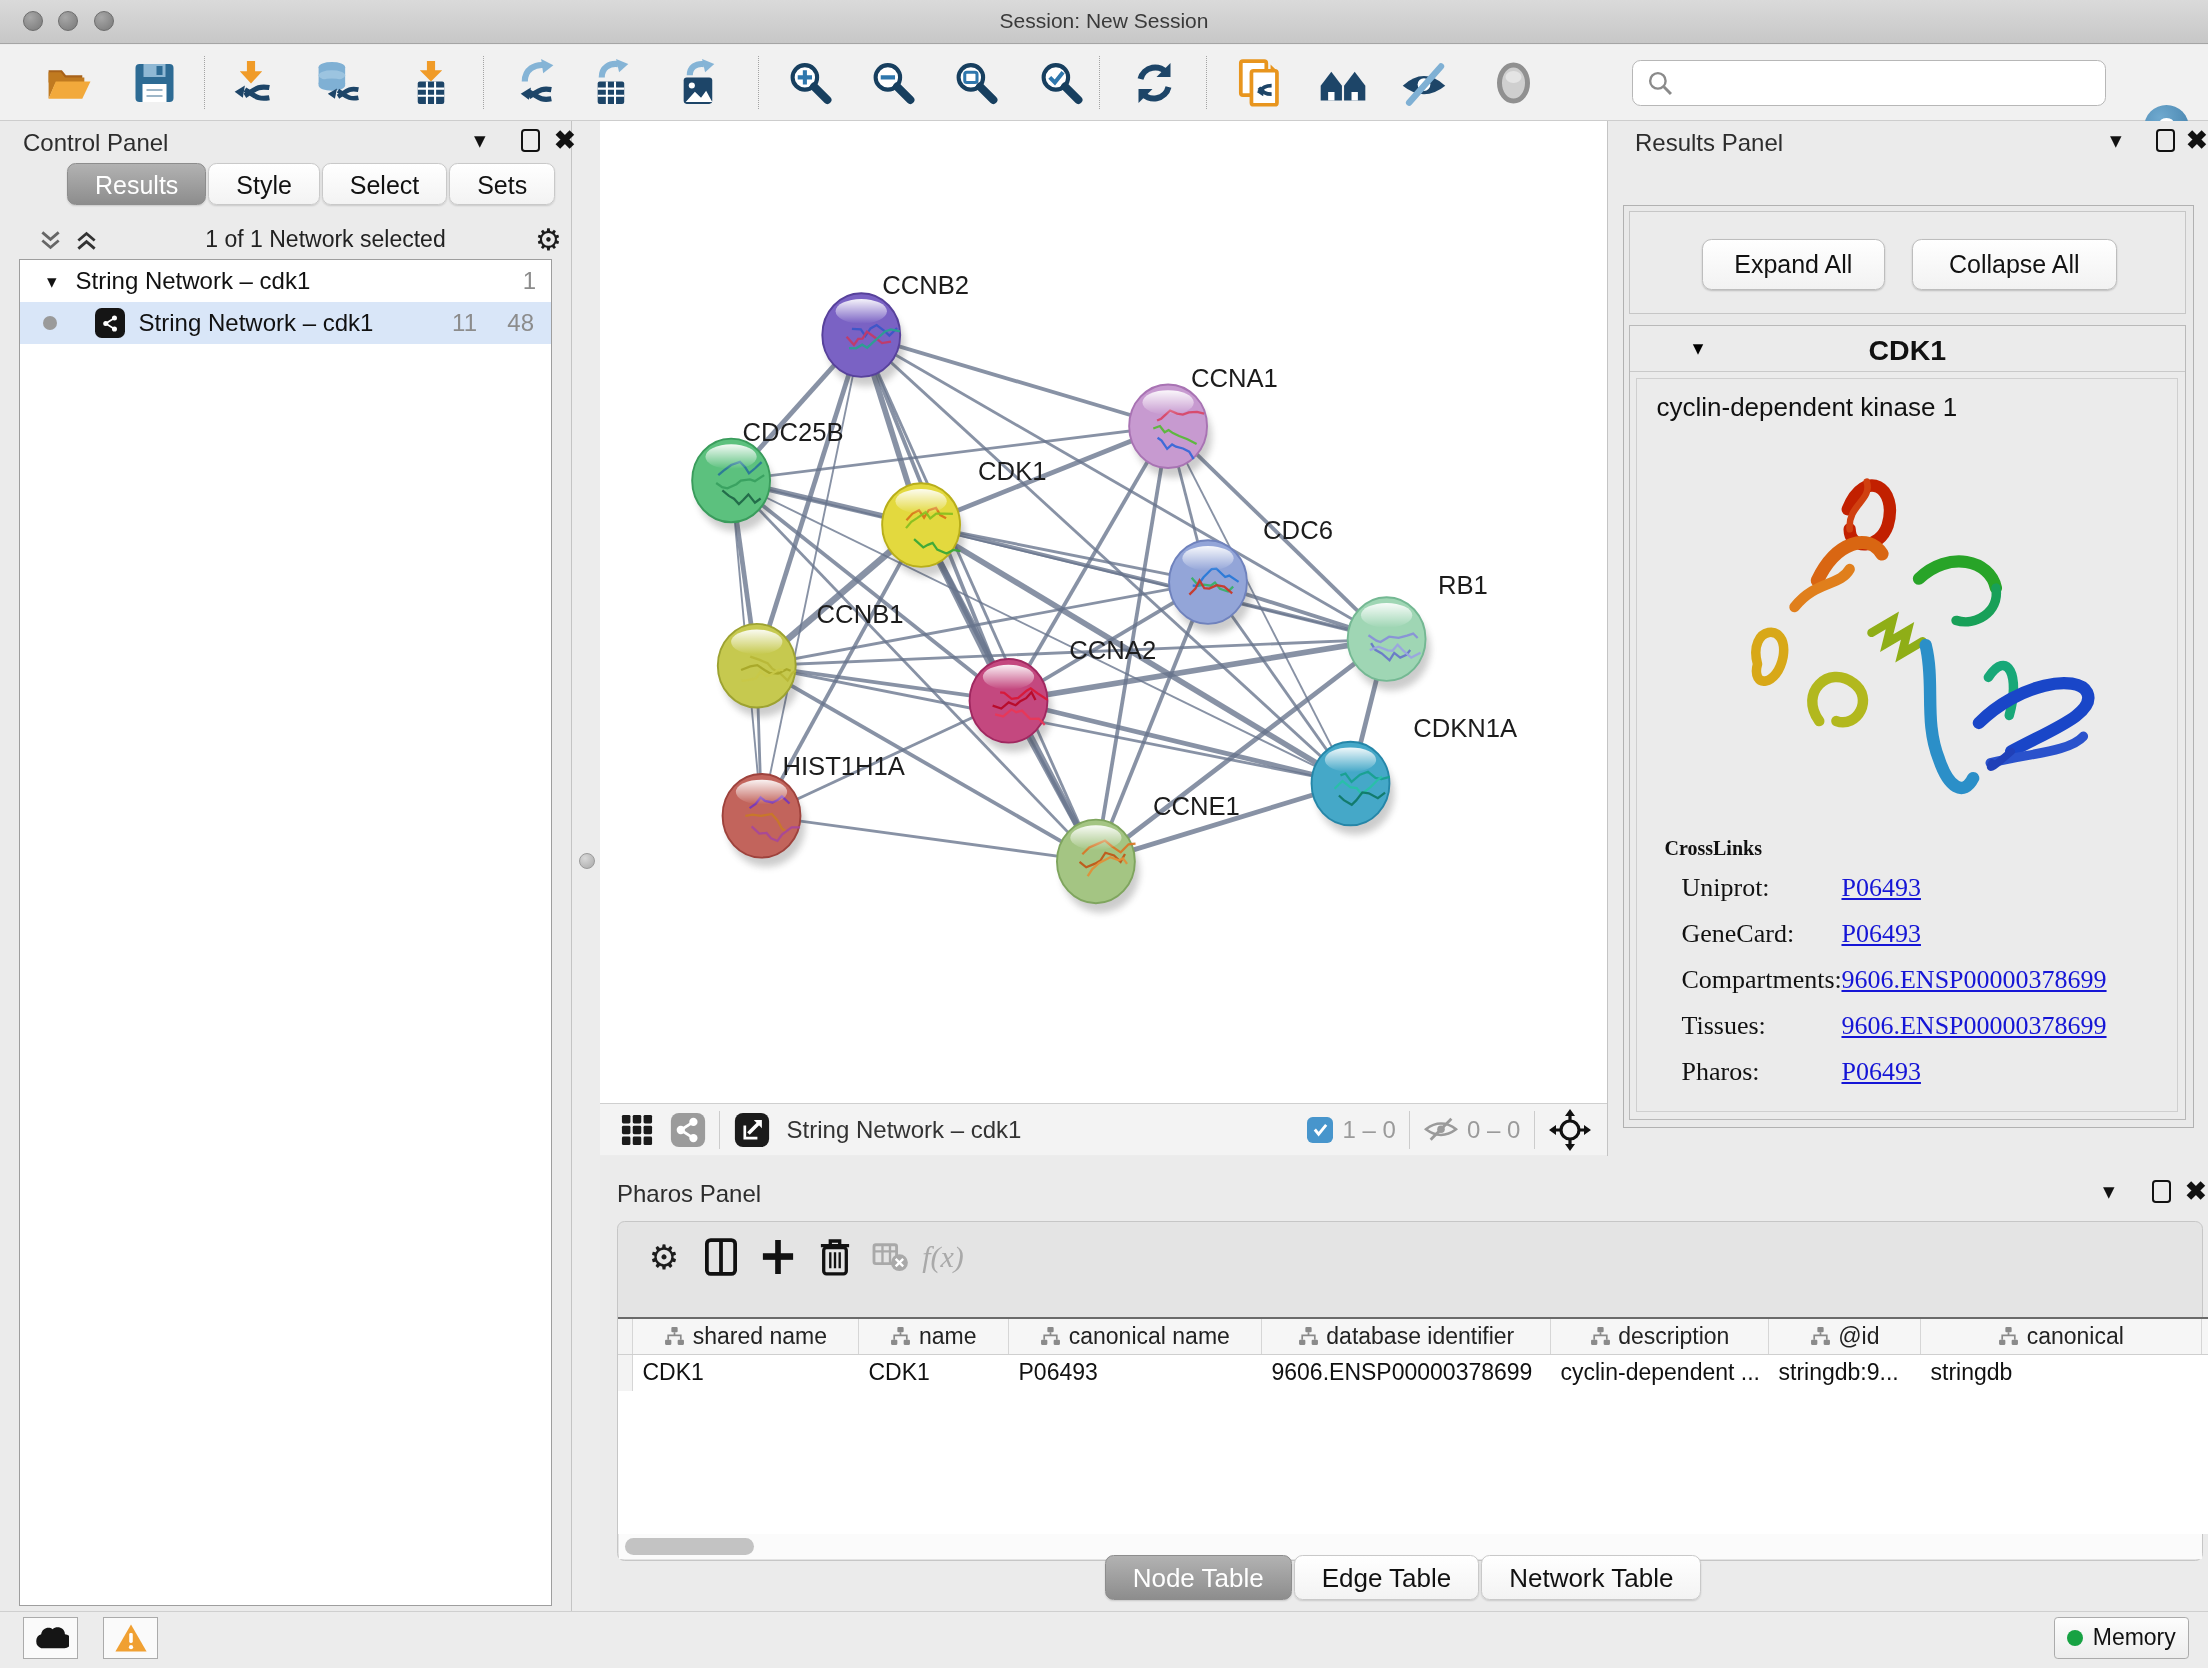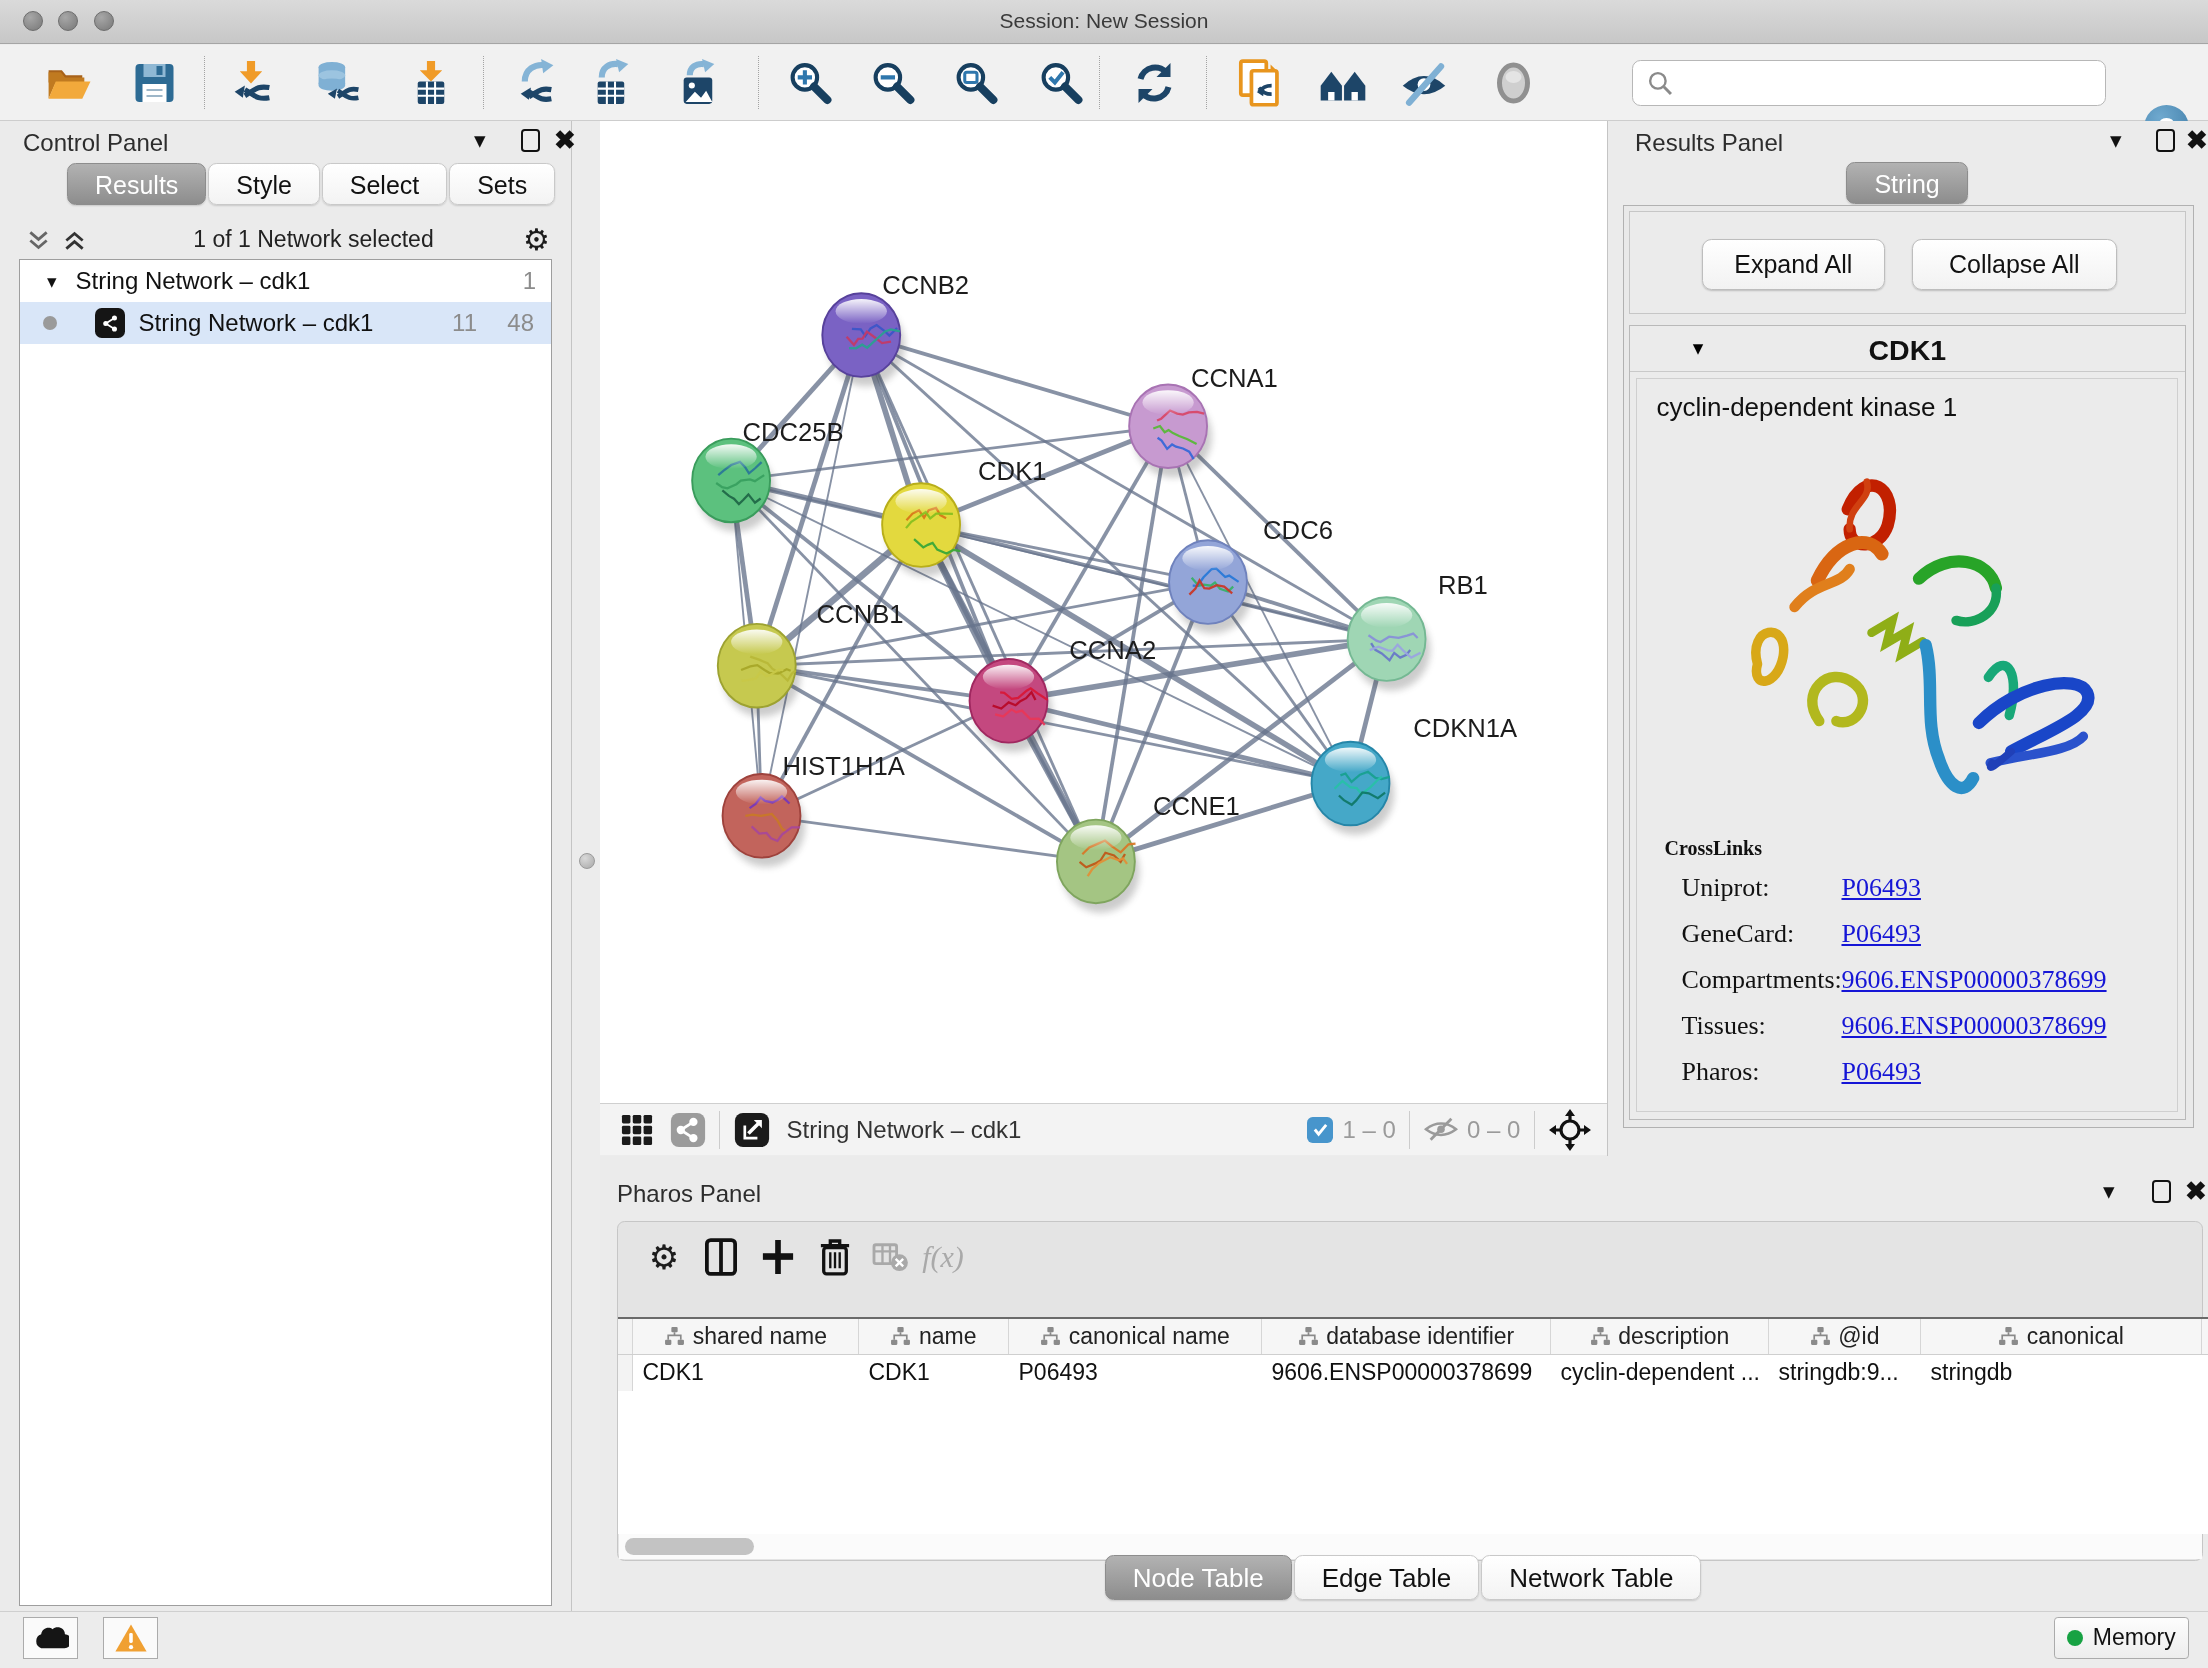--- a/index.html
+++ b/index.html
@@ -38,21 +38,21 @@
   .tab { display:inline-block; height:42px; line-height:42px; padding:0 27px; font-size:25px;
     background:linear-gradient(#ffffff,#f3f3f3); border:1px solid #c9c9c9; border-radius:8.6px;
     color:#111; margin-right:1.9px; cursor:pointer; box-shadow:0 1px 1.9px rgba(0,0,0,.15); }
   .tab.active { background:linear-gradient(#b2b2b2,#8d8d8d); color:#fff; border-color:#8d8d8d; }
 
   
   #control-panel { position:absolute; left:0; top:121px; width:572px; height:1490px;
     background:#ebebeb; border-right:1px solid #c4c4c4; }
   #cp-header { position:absolute; left:0; top:0; width:100%; height:40px; }
   #cp-tabs { position:absolute; left:67px; top:42px; }
-  #cp-collapse-bar { position:absolute; left:0; top:101px; width:100%; height:34px;padding-left:28px; }
+  #cp-collapse-bar { position:absolute; left:12px; top:101px; width:100%; height:34px;padding-left:28px; }
   #cp-status { position:absolute; width:100%; text-align:center; top:3.8px; font-size:23px; color:#222; }
   #cp-tree { position:absolute; left:19px; top:138px; width:533px; height:1347px;
     background:#fff; border:1.9px solid #9e9e9e; }
   .tree-row { position:relative; height:42px; display:flex; align-items:center; font-size:24px; color:#111; }
   .tree-row.selected { background:#d9e6f8; }
   .tree-num { position:absolute; color:#8c8c8c; font-size:24px; }
   .share-badge { width:30px; height:30px; border-radius:6.7px; background:#151515;
     display:flex; align-items:center; justify-content:center; }
 
   
@@ -542,21 +542,20 @@
     <path d="M22 13v-6M22 31v6M13 22H7M31 22h6" stroke="#111" stroke-width="3.2"></path>
     <path d="M22 1l5 7h-10zM22 43l5-7h-10zM1 22l7-5v10zM43 22l-7-5v10z" fill="#111"></path>
   </svg>
 </div>
 
 <div id="results-panel">
   <span class="panel-title abs" style="left:27px;top:7.6px">Results Panel</span>
   <span class="p-collapse abs" style="left:502px;top:5.7px">▾</span>
   <span class="p-float abs" style="left:548px;top:7.6px"></span>
   <span class="p-close abs" style="left:578px;top:7.6px">✖</span>
-  <div id="rp-tab-wrap"><span class="tab active">String</span></div>
   <div id="rp-box">
     <div id="rp-actions">
       <span class="rp-btn" style="left:72px;width:183px">Expand All</span>
       <span class="rp-btn" style="left:282px;width:205px">Collapse All</span>
     </div>
     <div id="rp-entry">
       <div id="rp-entry-header">
         <span class="abs" style="left:63px;top:9.5px;font-size:21px">▾</span>
         <span id="rp-entry-name">CDK1</span>
       </div>

